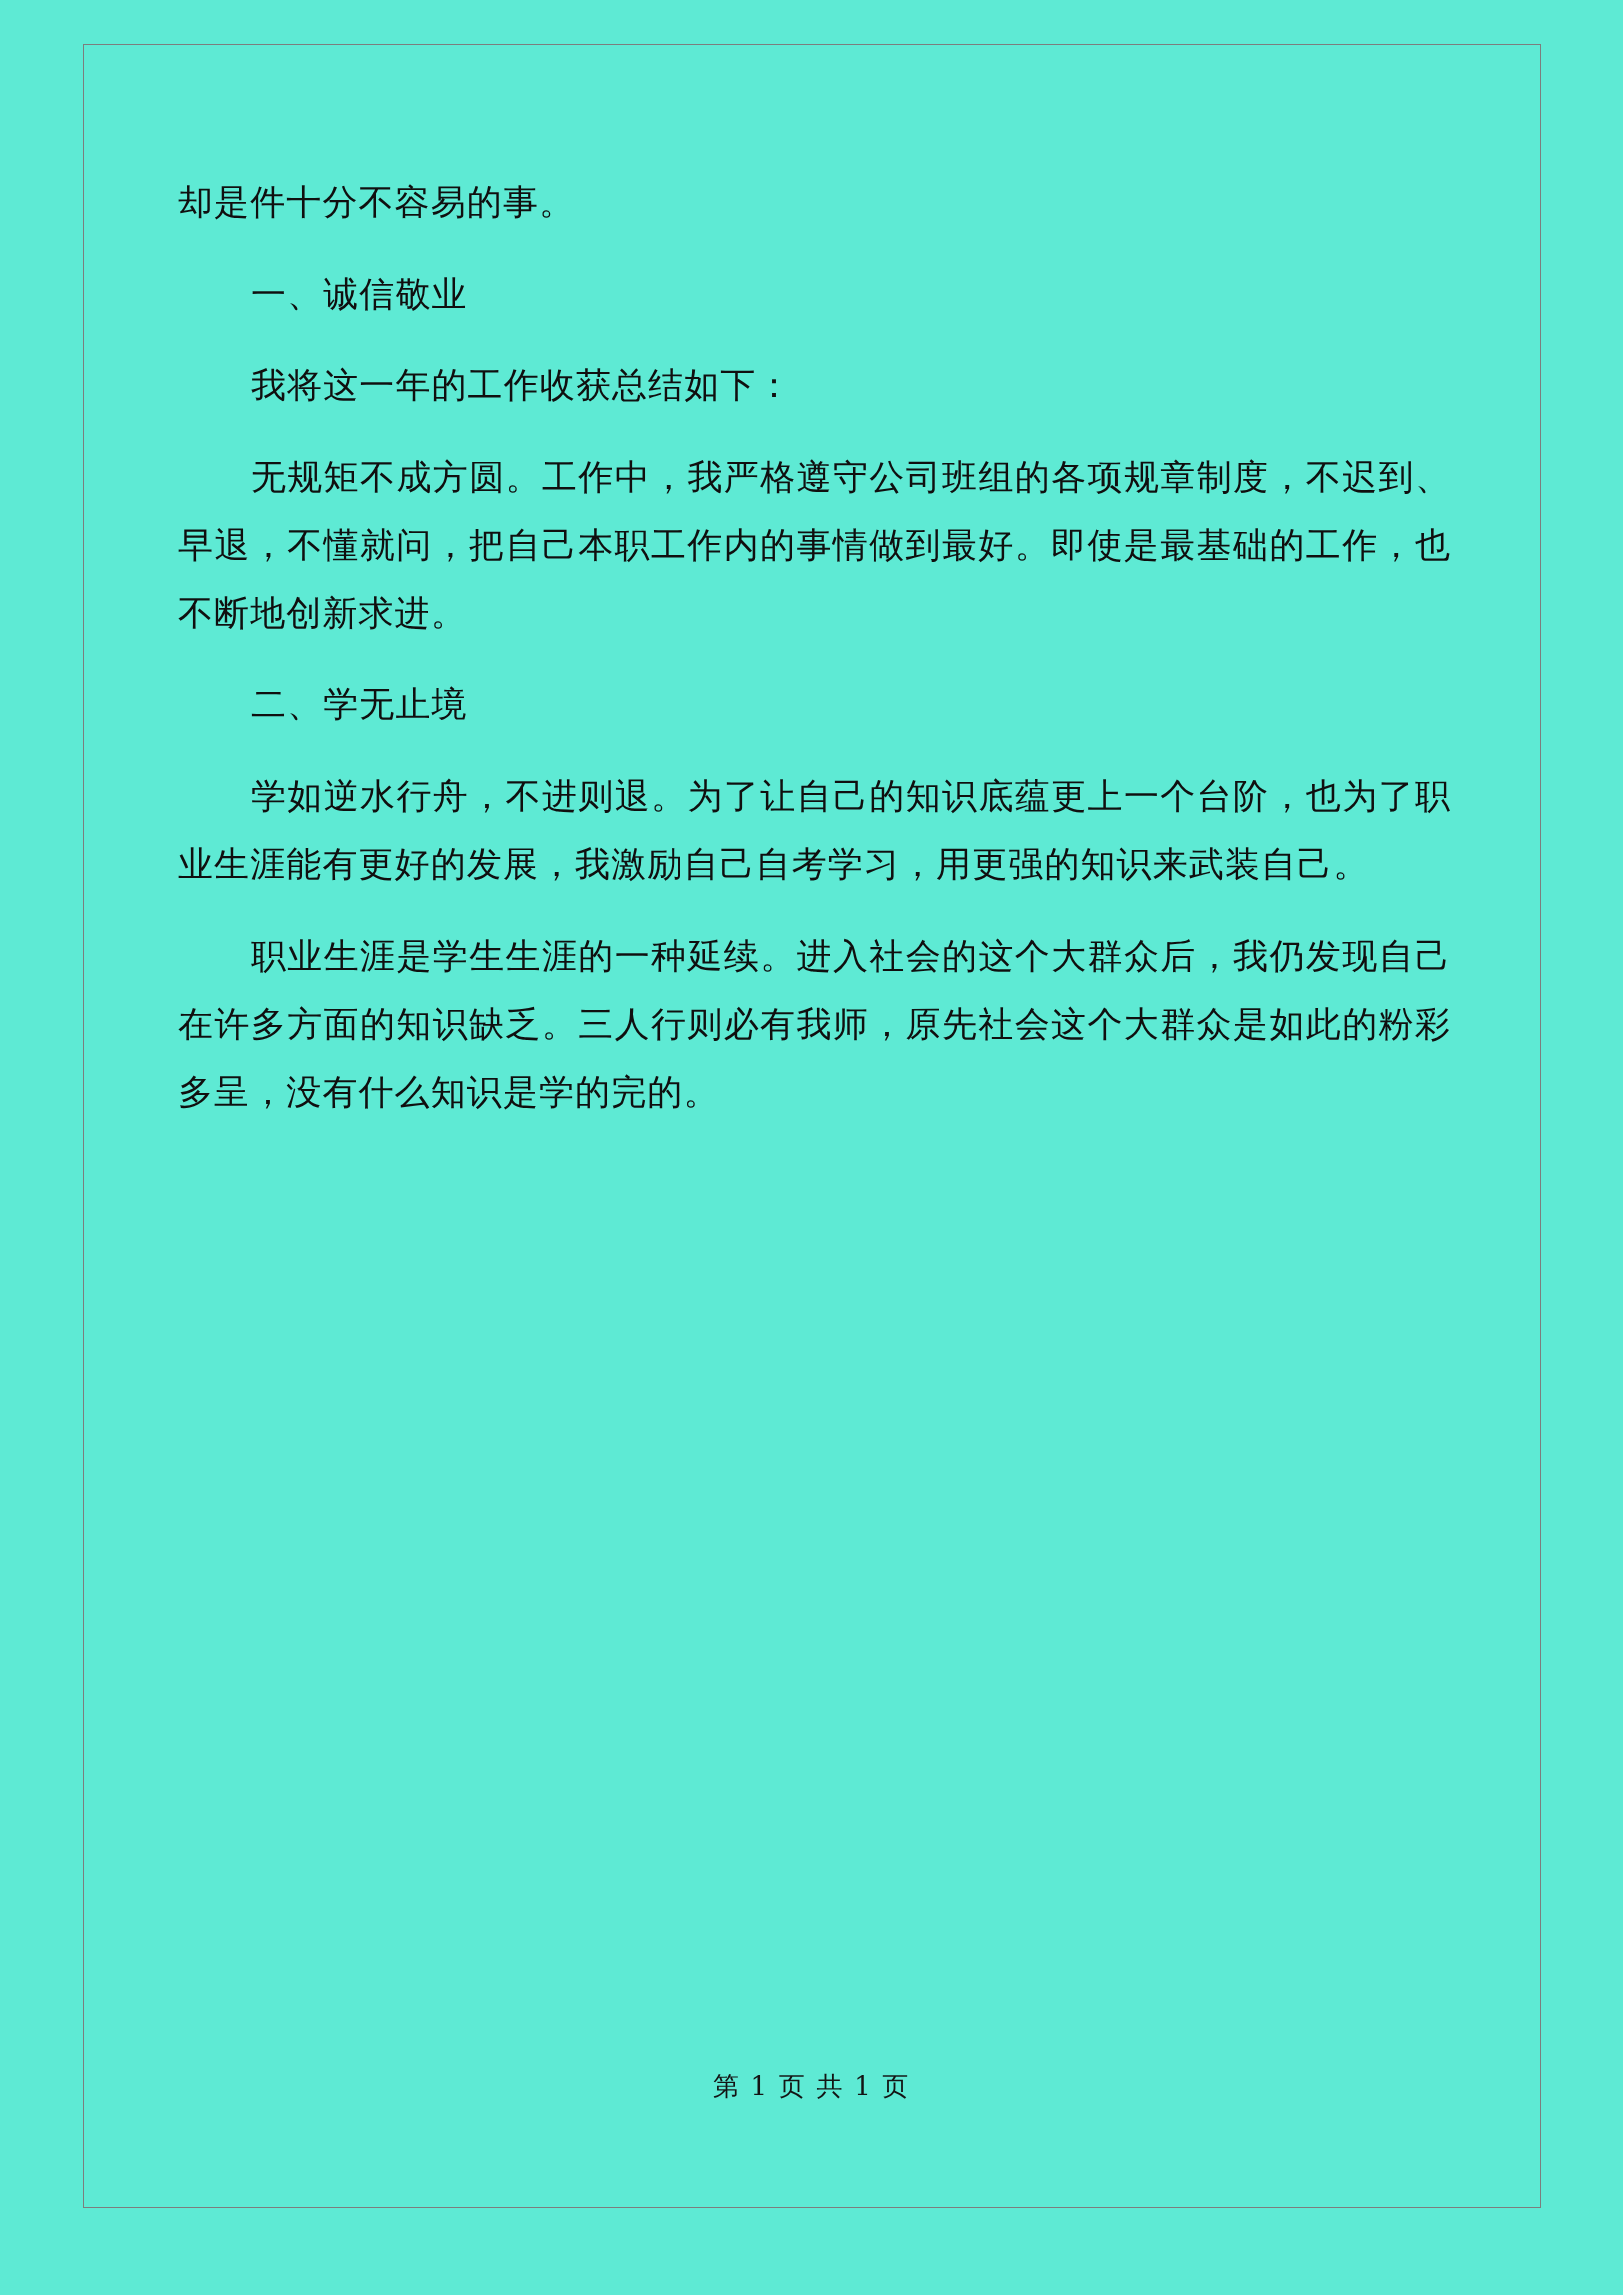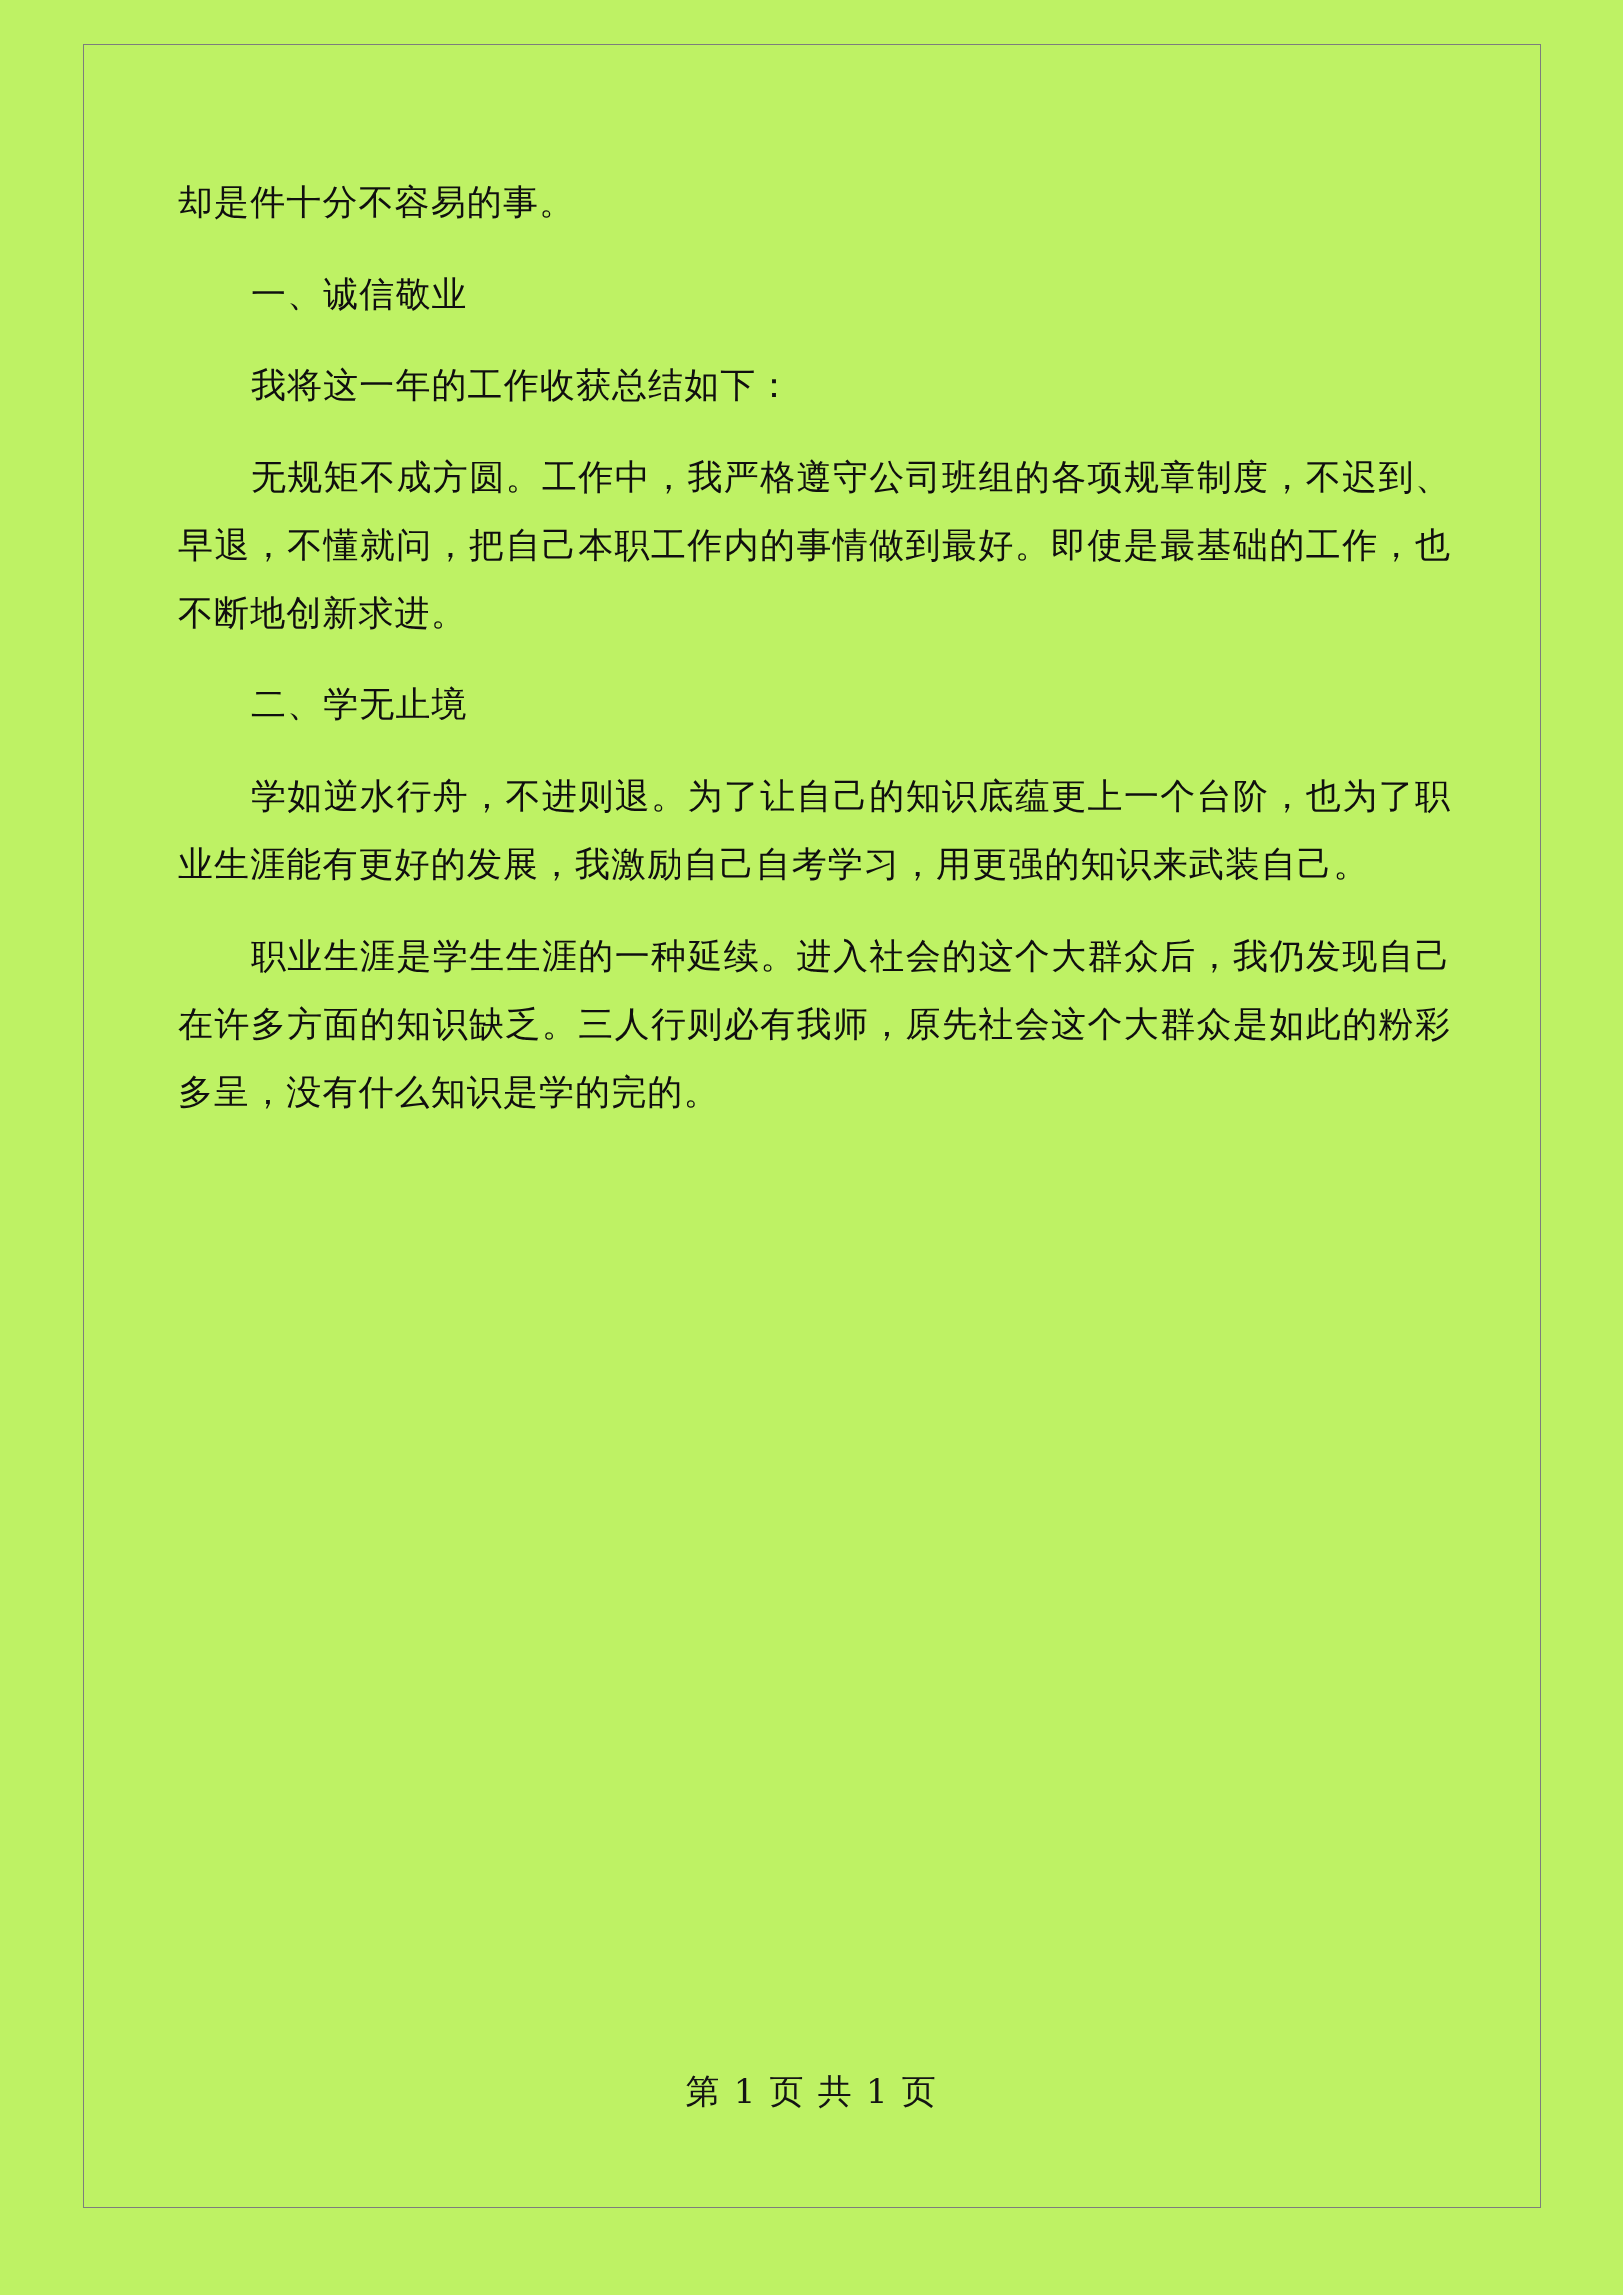--- a/index.html
+++ b/index.html
@@ -11,21 +11,21 @@
     width: 1623px;
     height: 2295px;
     font-family: "DejaVu Serif", "Liberation Serif", serif;
     -webkit-font-smoothing: antialiased;
   }
   .page {
     position: relative;
     width: 1623px;
     height: 2295px;
     box-sizing: border-box;
-    background: #bef264;
+    background: #5eead4;
   }
   
   .page-border {
     position: absolute;
     left: 83px;
     top: 44px;
     width: 1458px;
     height: 2164px;
     border: 1.7px solid #7d7d7d;
     box-sizing: border-box;
@@ -53,21 +53,21 @@
   }
   p.indent {
     text-indent: 73px;
   }
   .footer {
     position: absolute;
     left: 0;
     top: 2069px;
     width: 1623px;
     text-align: center;
-    font-size: 34px;
+    font-size: 26px;
     color: #141414;
     letter-spacing: 1.7px;
     font-family: "DejaVu Serif", "Liberation Serif", serif;
   }
 </style>
 </head>
 <body>
 
 <div class="page">
 

